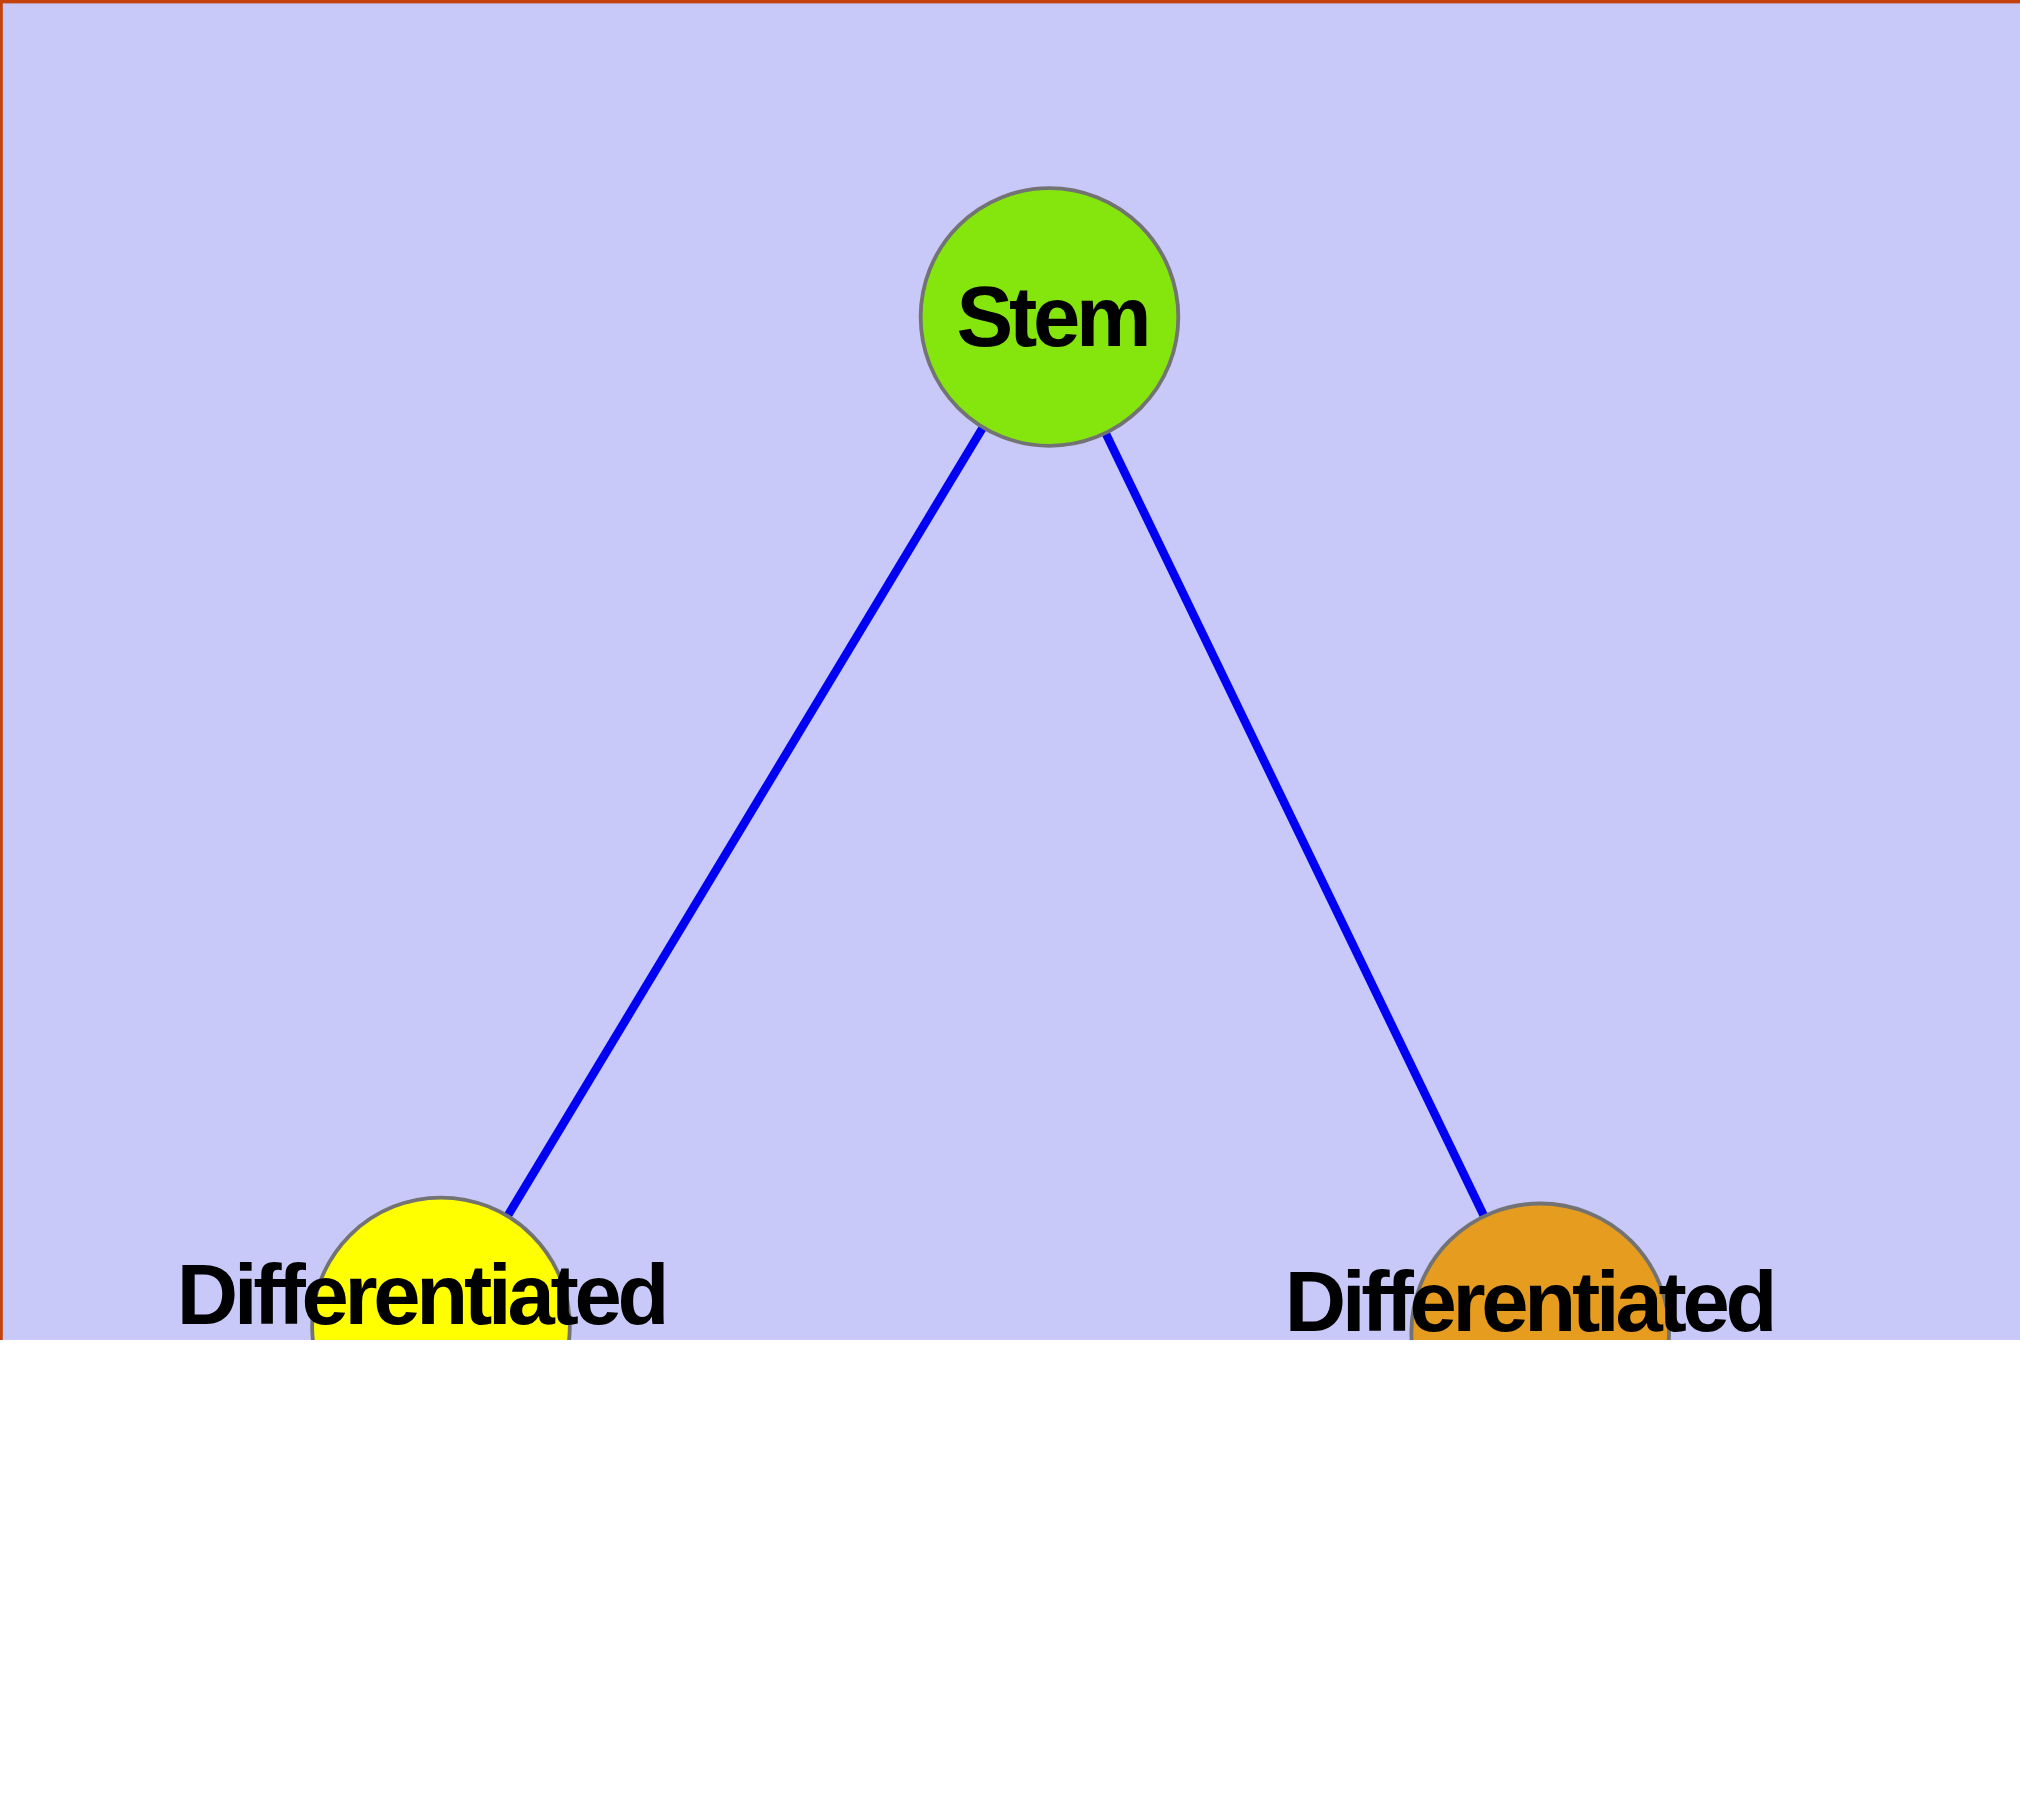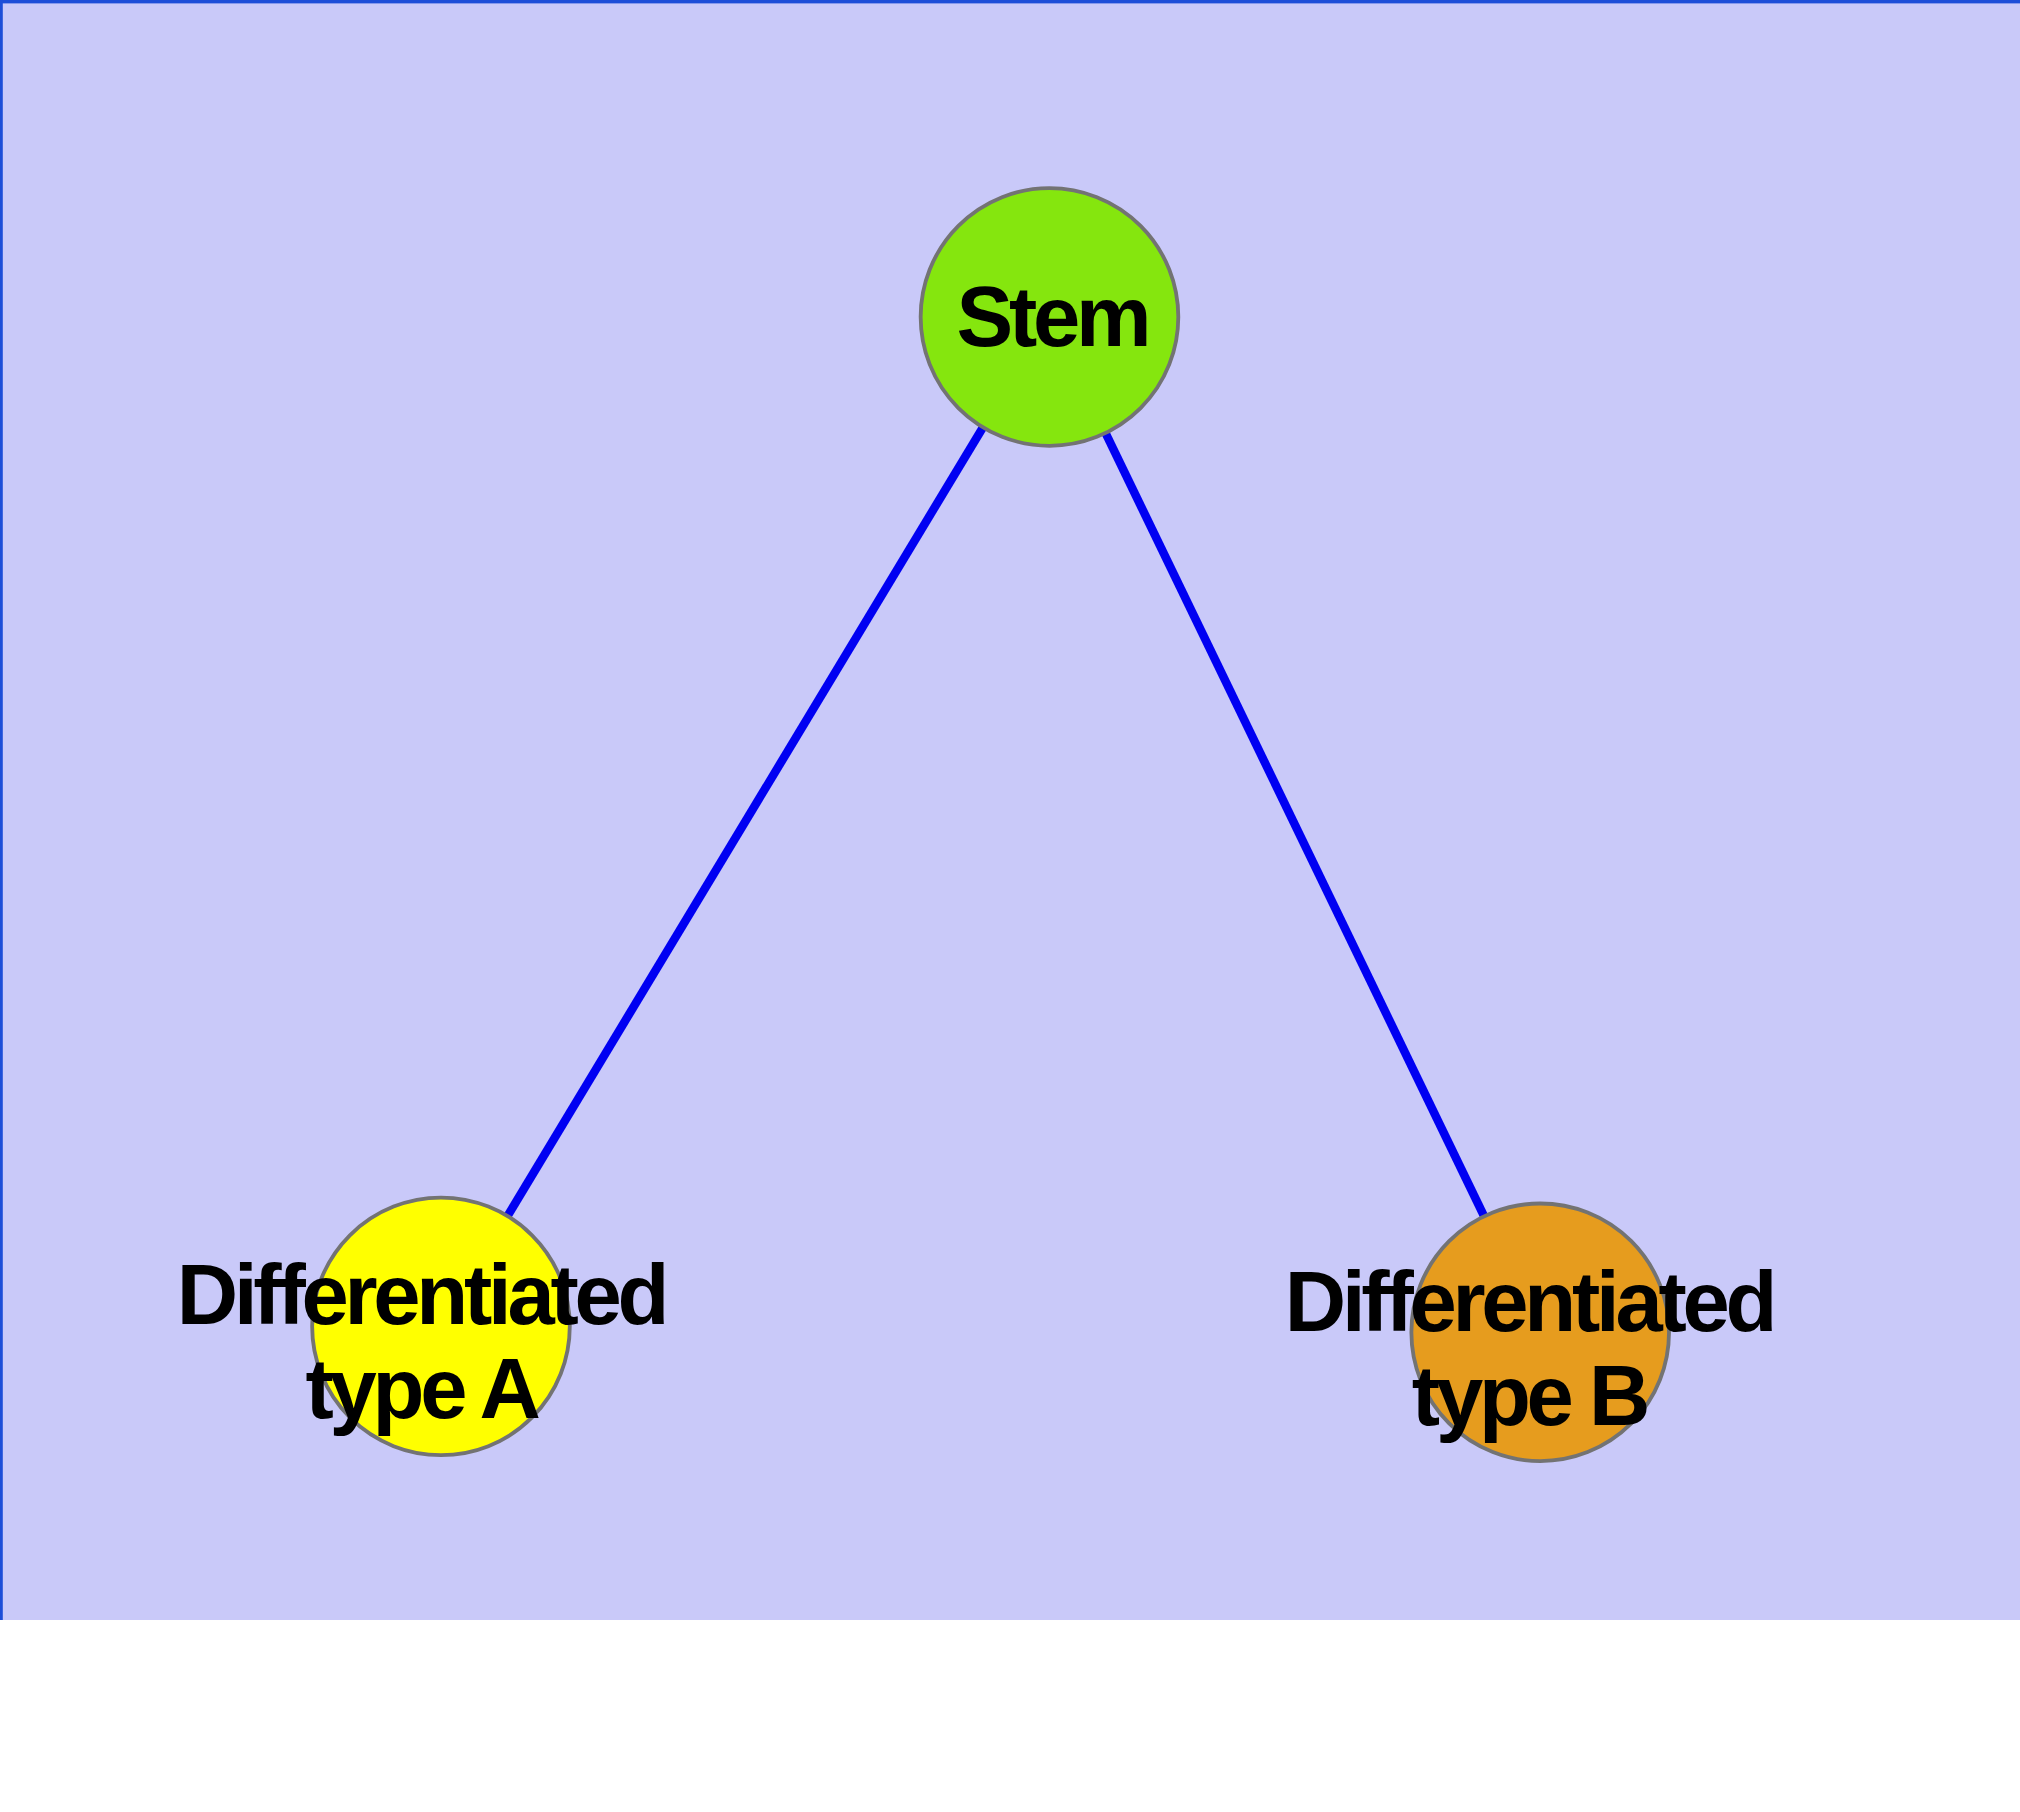--- a/index.html
+++ b/index.html
@@ -3,22 +3,22 @@
 <meta charset="utf-8">
 <style>
   html, body {
     margin: 0;
     padding: 0;
     background: #ffffff;
   }
   .page {
     position: relative;
     width: 2021px;
-    height: 1620px;
-    background: #1d4ed8;
+    height: 1340px;
+    background: #c2410c;
     overflow: hidden;
     font-family: "Liberation Sans", "DejaVu Sans", sans-serif;
   }
   .diagram-svg {
     position: absolute;
     left: 0;
     top: 0;
     width: 2021px;
     height: 1812px;
     display: block;

